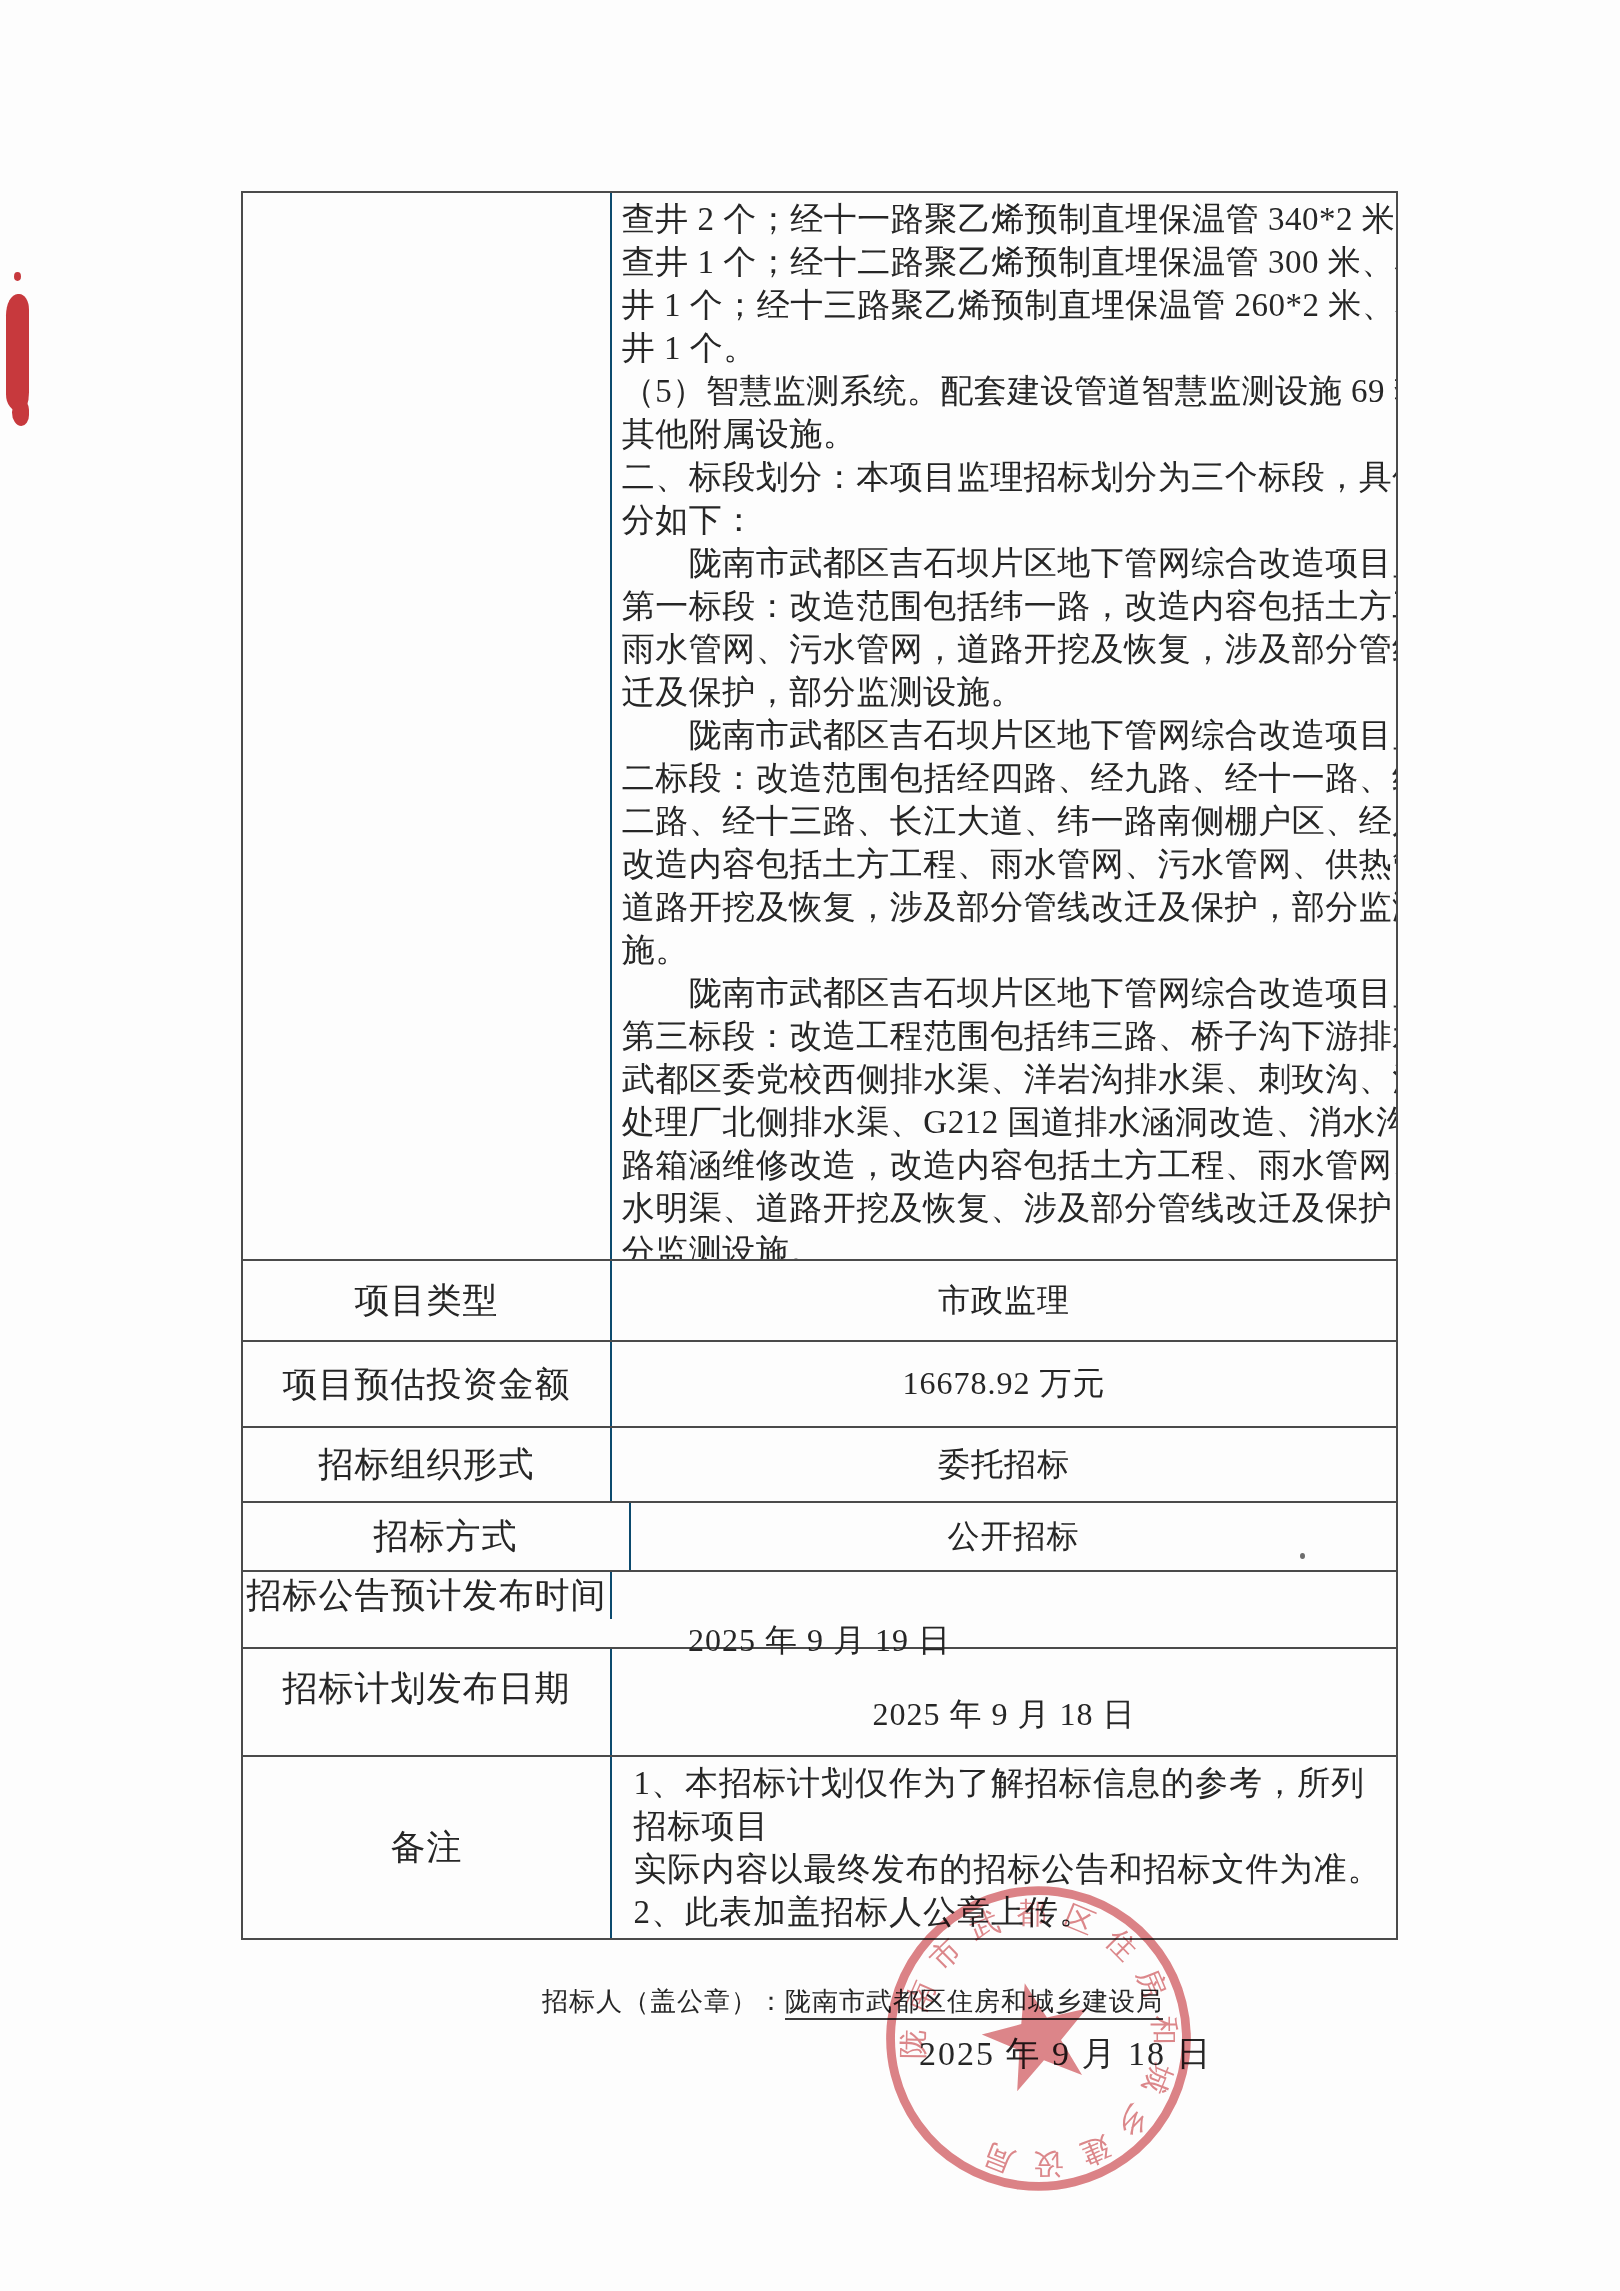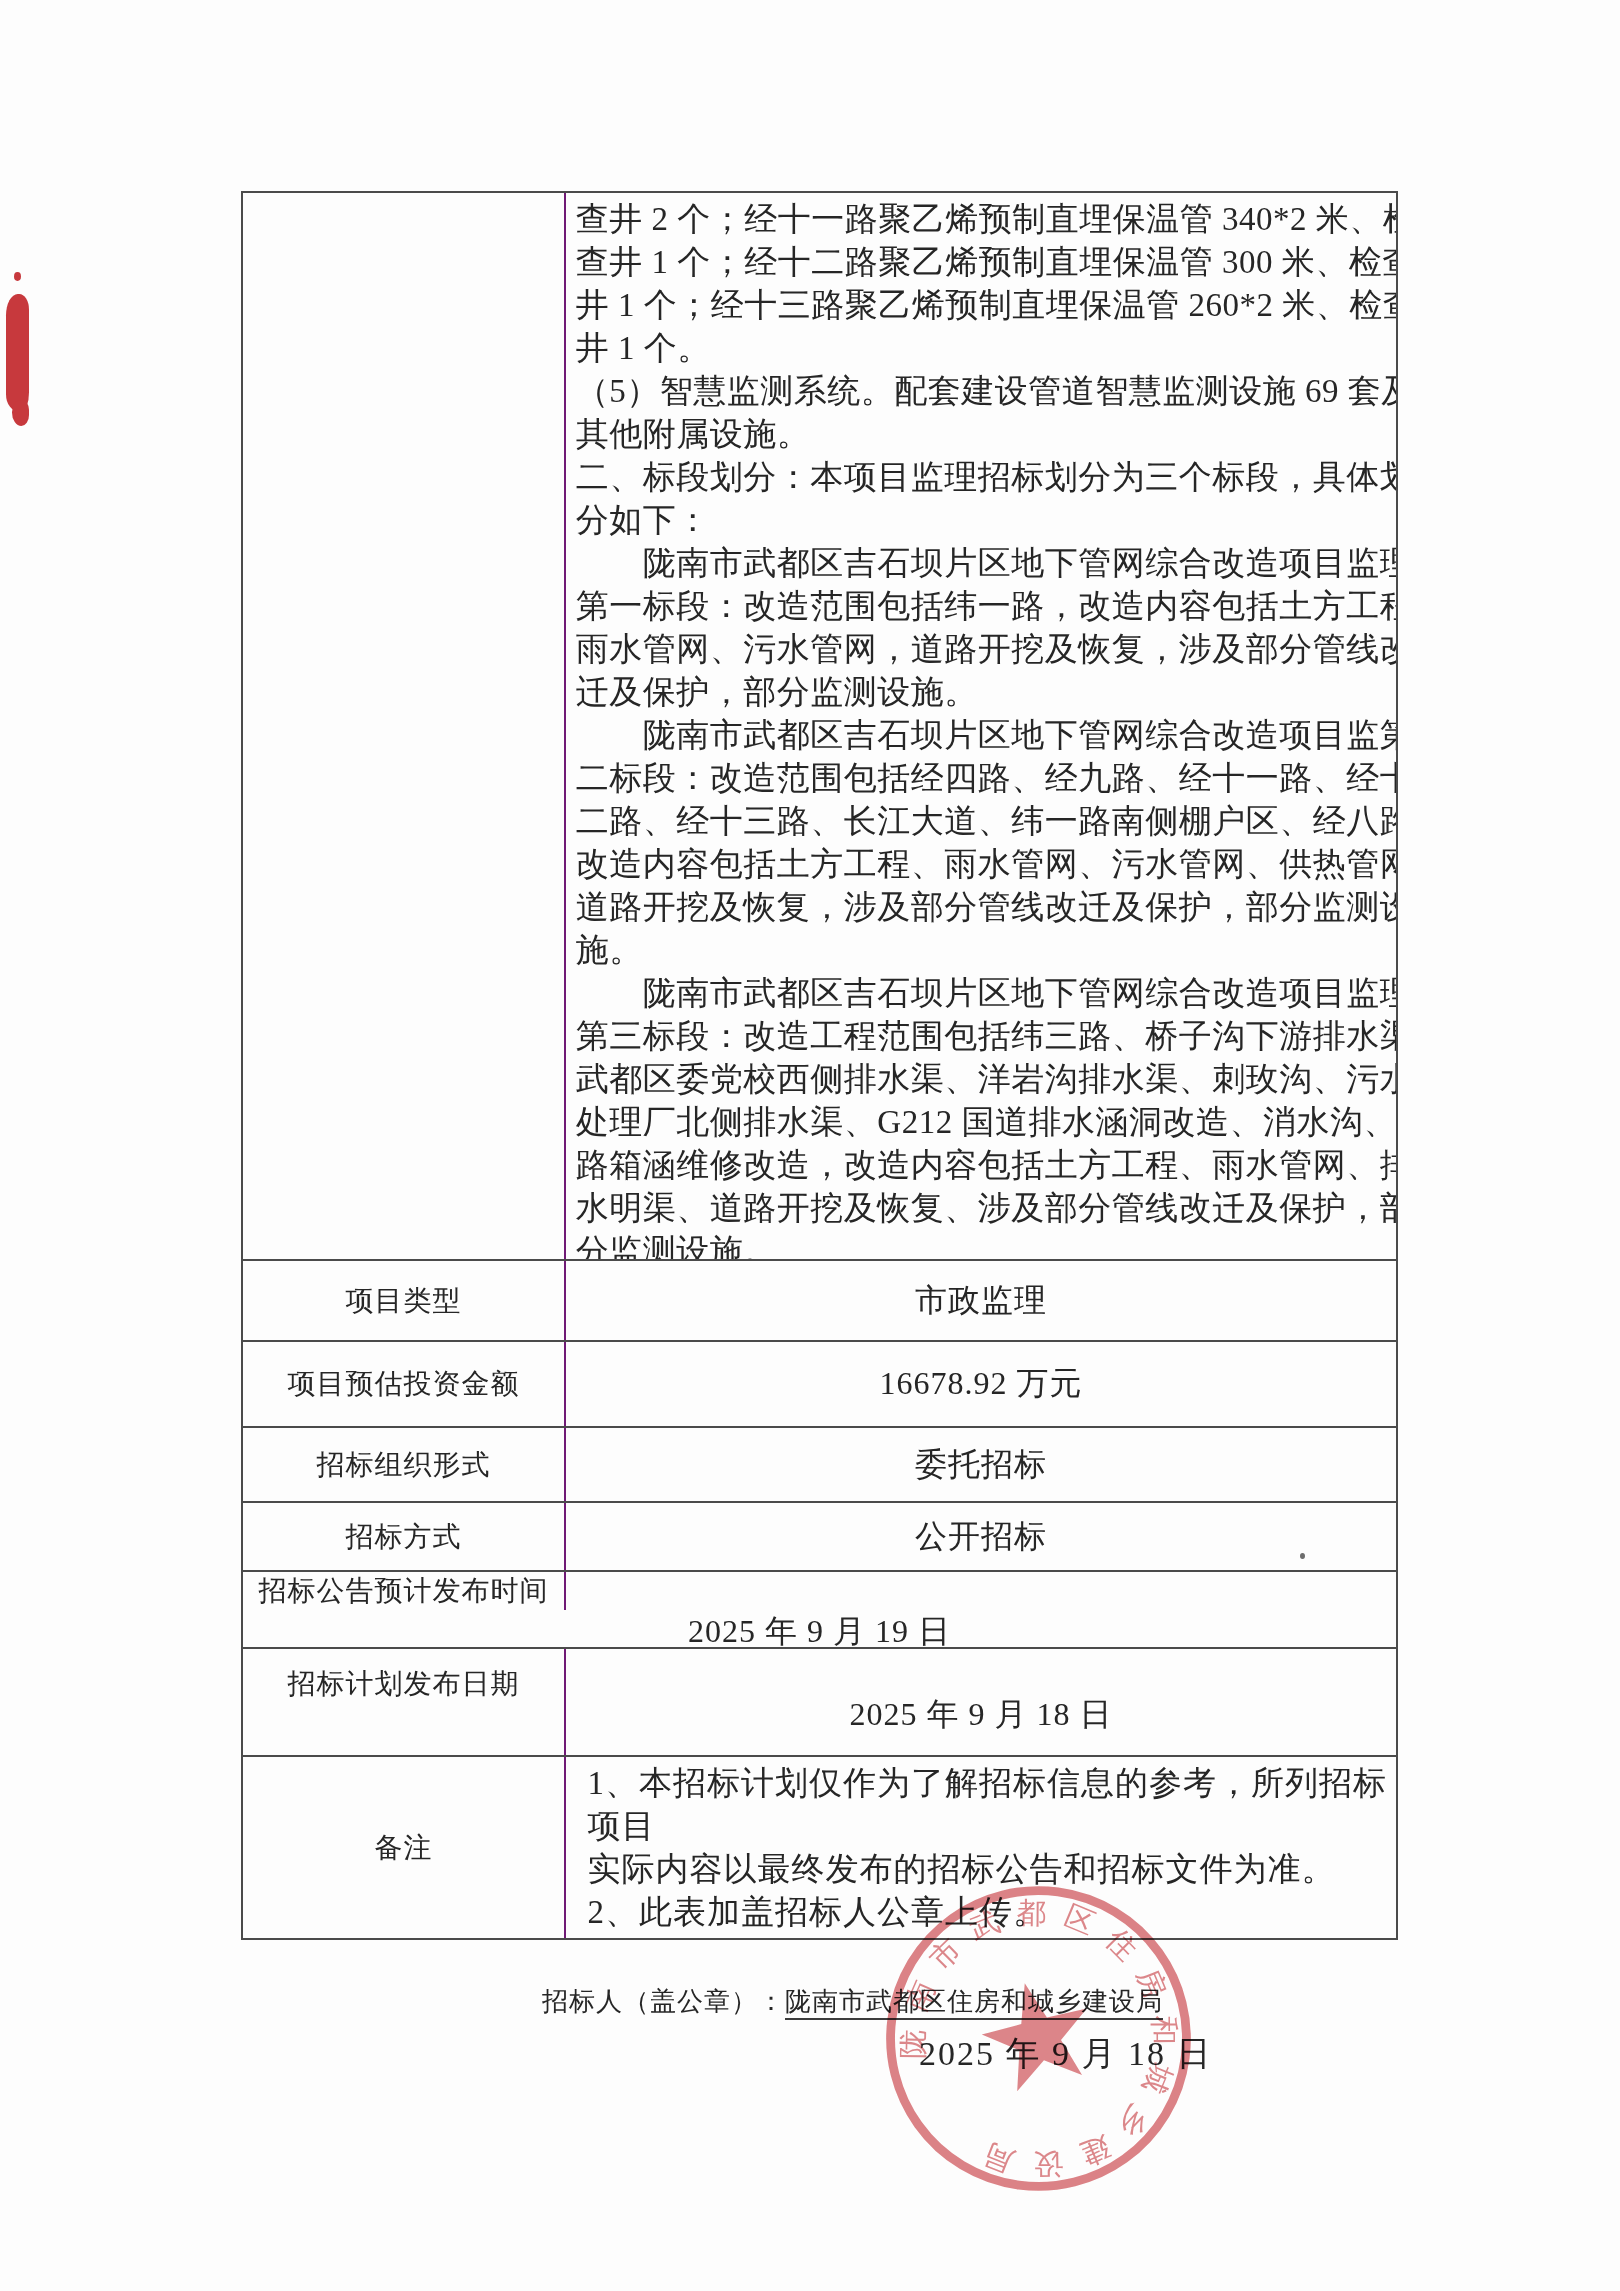--- a/index.html
+++ b/index.html
@@ -22,35 +22,35 @@
   
   .doc-table {
     position:absolute; left:241px; top:191px; width:1157px;
     border:2px solid #4b4b4b;
     box-sizing:border-box;
     background:transparent;
   }
   .t-row { display:flex; box-sizing:border-box; border-bottom:2.9px solid #4b4b4b; }
   .t-row:last-child { border-bottom:none; }
   .c-label {
-    width:323px; box-sizing:border-box;
-    border-right:2px solid #701a75;
+    width:369px; box-sizing:border-box;
+    border-right:2px solid #0c4a6e;
     display:flex; align-items:center; justify-content:center;
-    font-size:28px; letter-spacing:1px;
+    font-size:35px; letter-spacing:1px;
   }
   .c-value {
     flex:1; box-sizing:border-box;
     display:flex; align-items:center; justify-content:center;
     font-size:32px; letter-spacing:1px;
   }
   .r-detail  { height:1068px; }
   .r-type    { height:81px; }
   .r-invest  { height:86px; }
   .r-orgform { height:75px; }
-  .r-method  { height:69px; }
+  .r-method  { height:69px;padding-left:19px; }
   .r-notice  { height:77px;flex-direction:column; }
   .r-plandate{ height:108px; }
   .r-remark  { height:181px; }
 
   .detail-text {
     display:block; padding:4.9px 7.8px 0 9.8px;
     font-size:33px; line-height:43px; letter-spacing:0.5px;
     align-items:flex-start; justify-content:flex-start;
     white-space:pre; overflow:hidden;
   }

